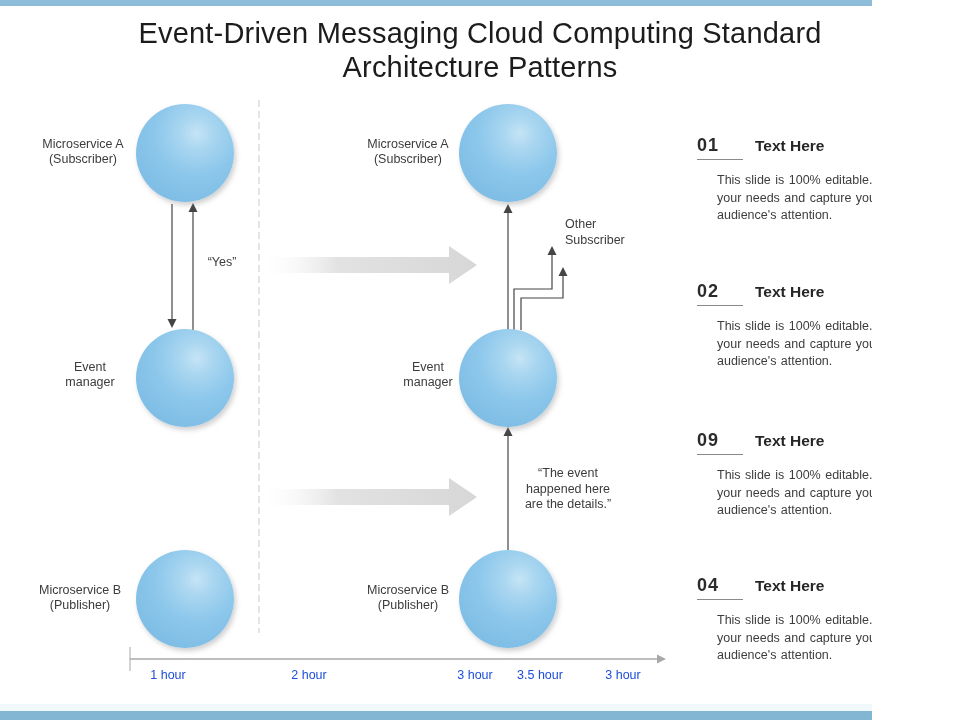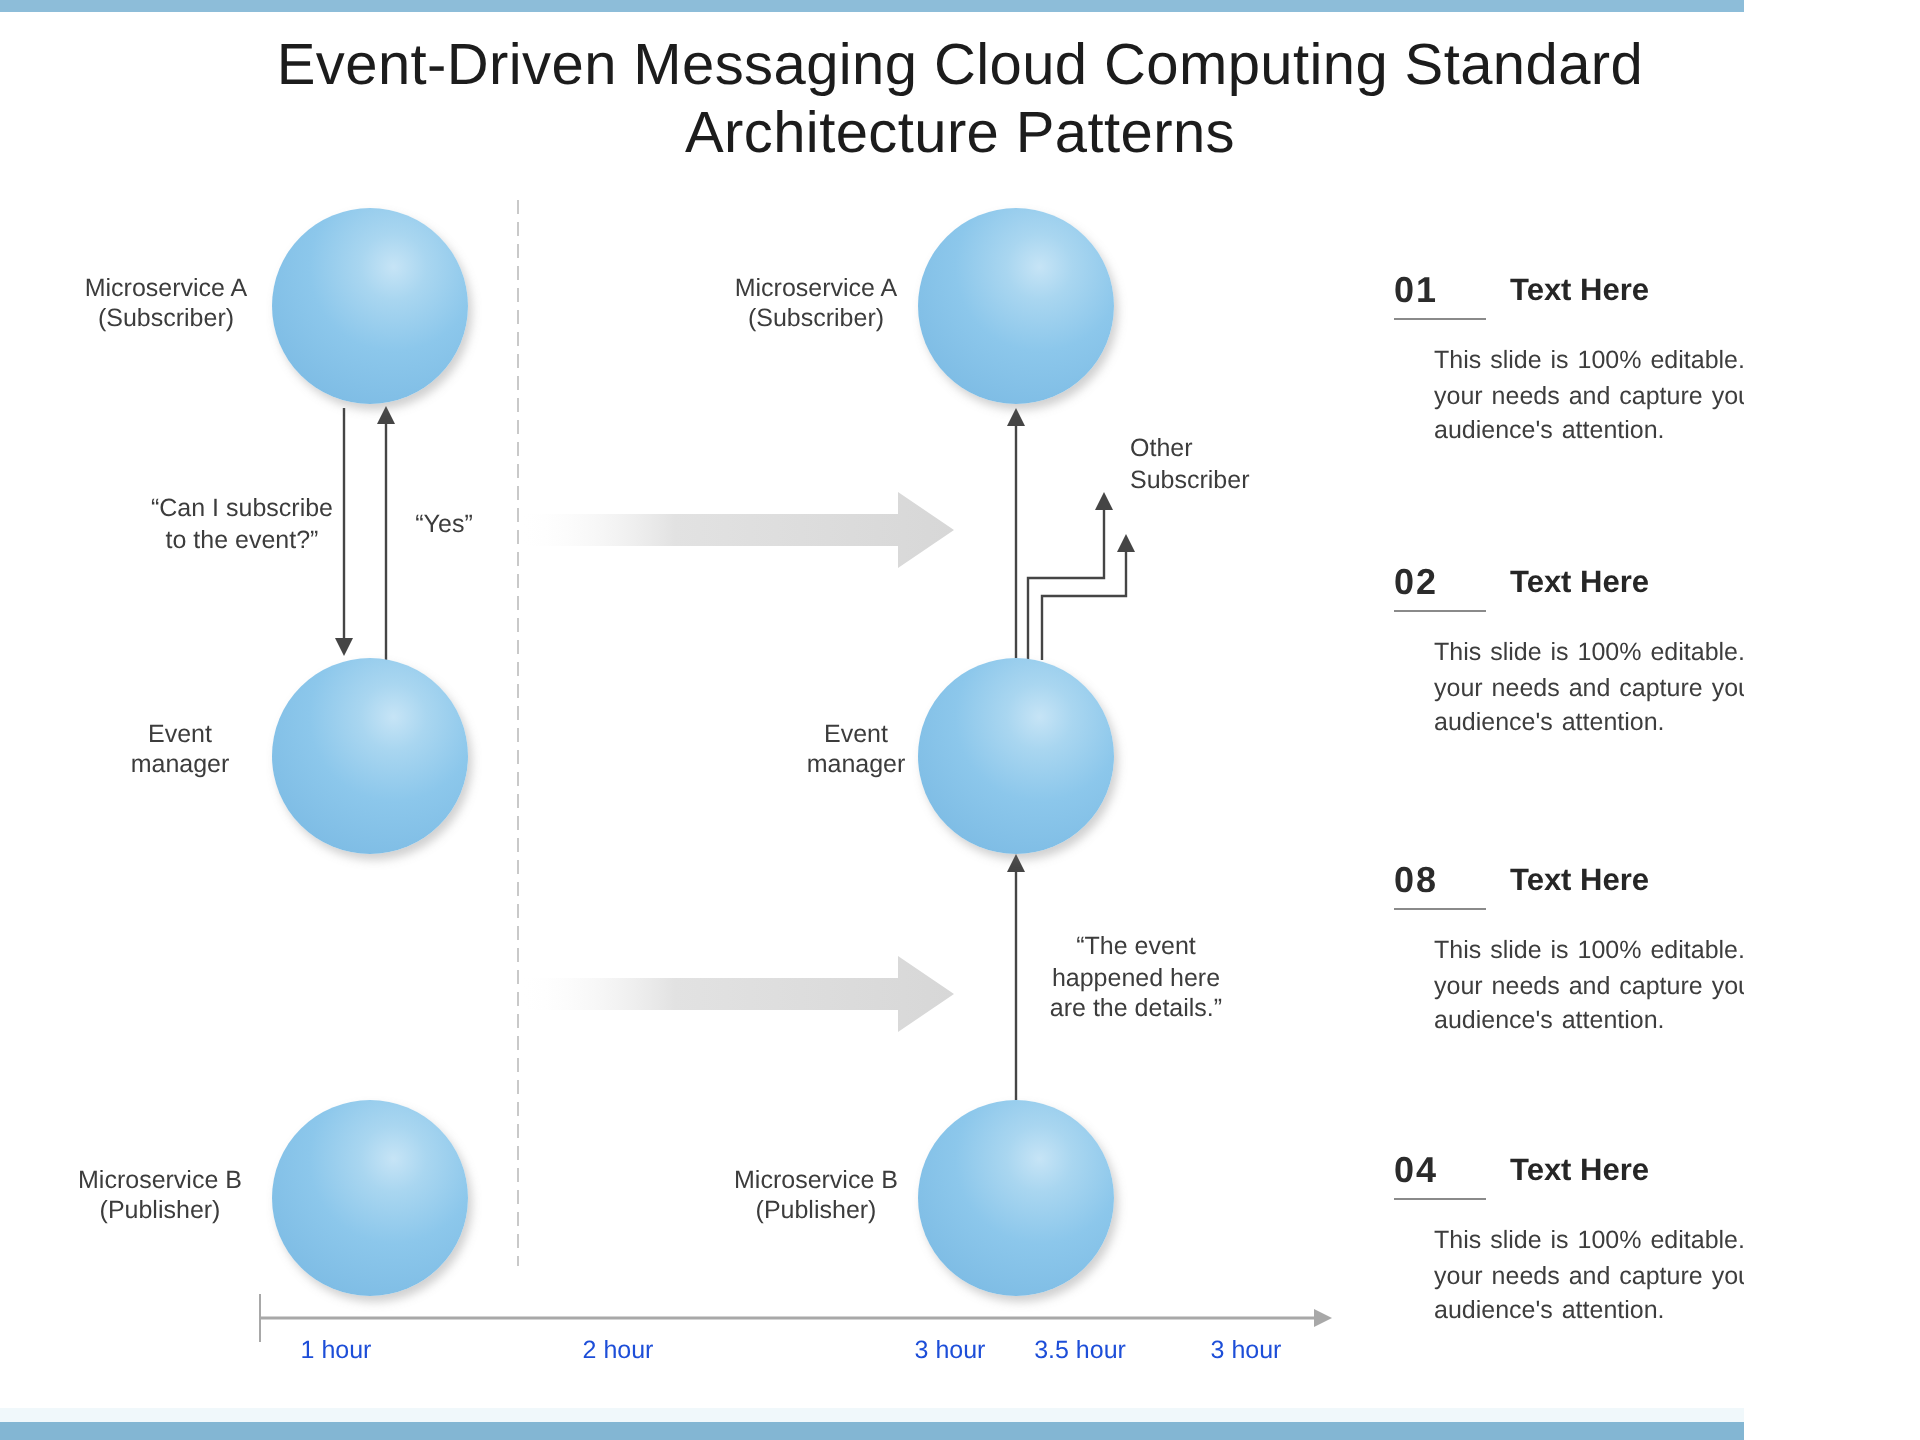--- a/index.html
+++ b/index.html
@@ -110,22 +110,20 @@
 manager</div>
   <div class="node-label" style="left:25px;  top:583px;">Microservice B
 (Publisher)</div>
   <div class="node-label" style="left:353px; top:137px;">Microservice A
 (Subscriber)</div>
   <div class="node-label" style="left:373px; top:360px;">Event
 manager</div>
   <div class="node-label" style="left:353px; top:583px;">Microservice B
 (Publisher)</div>
 
-  <div class="msg" style="left:60px;  top:247px; width:122px;">“Can I subscribe
-to the event?”</div>
   <div class="msg" style="left:200px; top:255px; width:44px;">“Yes”</div>
   <div class="msg left-align" style="left:565px; top:217px; width:80px;">Other
 Subscriber</div>
   <div class="msg" style="left:515px; top:466px; width:106px;text-align:center;">“The event
 happened here
 are the details.”</div>
 
   <div class="ts-label" style="left:128px;">1 hour</div>
   <div class="ts-label" style="left:269px;">2 hour</div>
   <div class="ts-label" style="left:435px;">3 hour</div>
@@ -136,21 +134,21 @@
     <div class="sb-num">01</div>
     <div class="sb-head">Text Here</div>
     <div class="sb-body">This slide is 100% editable. Adapt it to your needs and capture your audience's attention.</div>
   </div>
   <div class="sb-item" style="top:281px;">
     <div class="sb-num">02</div>
     <div class="sb-head">Text Here</div>
     <div class="sb-body">This slide is 100% editable. Adapt it to your needs and capture your audience's attention.</div>
   </div>
   <div class="sb-item" style="top:430px;">
-    <div class="sb-num">08</div>
+    <div class="sb-num">09</div>
     <div class="sb-head">Text Here</div>
     <div class="sb-body">This slide is 100% editable. Adapt it to your needs and capture your audience's attention.</div>
   </div>
   <div class="sb-item" style="top:575px;">
     <div class="sb-num">04</div>
     <div class="sb-head">Text Here</div>
     <div class="sb-body">This slide is 100% editable. Adapt it to your needs and capture your audience's attention.</div>
   </div>
 
   <div class="strip-bot-lt"></div>

